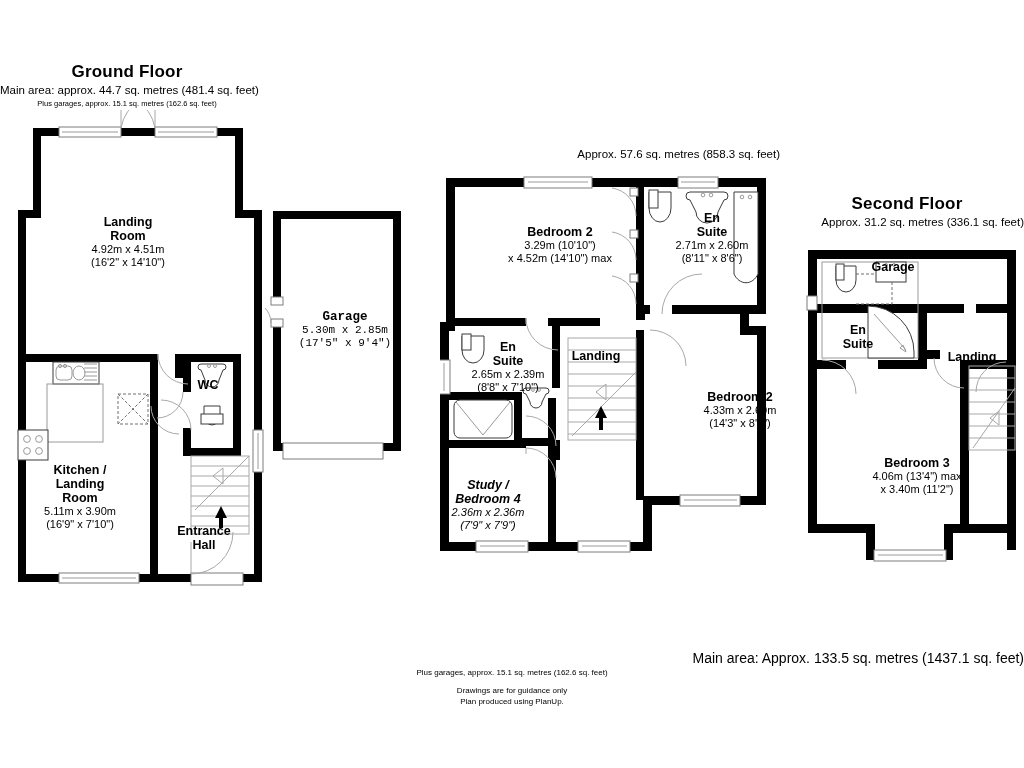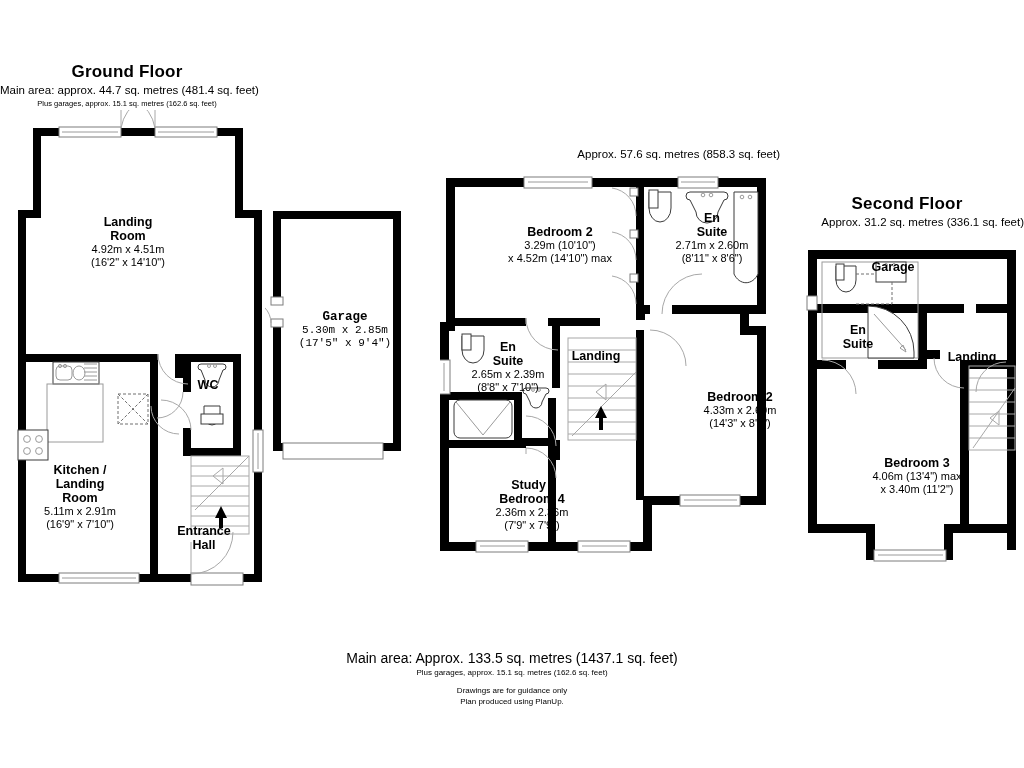--- a/index.html
+++ b/index.html
@@ -51,21 +51,21 @@
     display: block;
   }
   .room-dim {
     font-size: 11px;
     font-weight: normal;
     display: block;
     line-height: 1.15;
   }
   .footer-main {
     font-size: 14px;
-    text-align: center;
+    text-align: right;
     white-space: nowrap;
   }
   .footer-sub {
     font-size: 8px;
     text-align: center;
     white-space: nowrap;
   }
   .footer-note {
     font-size: 8px;
     text-align: center;
@@ -220,21 +220,21 @@
     <span class="room-name">Landing</span>
     <span class="room-name">Room</span>
     <span class="room-dim">4.92m x 4.51m</span>
     <span class="room-dim">(16'2" x 14'10")</span>
   </div>
 
   <div class="abs room-label" style="left:18px; top:432px; width:124px;margin-top:31px;">
     <span class="room-name">Kitchen /</span>
     <span class="room-name">Landing</span>
     <span class="room-name">Room</span>
-    <span class="room-dim">5.11m x 2.91m</span>
+    <span class="room-dim">5.11m x 3.90m</span>
     <span class="room-dim">(16'9" x 7'10")</span>
   </div>
 
   <div class="abs room-label" style="left:178px; top:378px; width:60px;">
     <span class="room-name">WC</span>
   </div>
 
   <div class="abs room-label" style="left:152px; top:524px; width:104px;">
     <span class="room-name">Entrance</span>
     <span class="room-name">Hall</span>
@@ -418,21 +418,21 @@
   <div class="abs room-label" style="left:546px; top:349px; width:100px;">
     <span class="room-name">Landing</span>
   </div>
 
   <div class="abs room-label" style="left:660px; top:390px; width:160px;">
     <span class="room-name">Bedroom 2</span>
     <span class="room-dim">4.33m x 2.60m</span>
     <span class="room-dim">(14'3" x 8'6")</span>
   </div>
 
-  <div class="abs room-label" style="left:468px; top:478px; width:128px;">
+  <div class="abs room-label" style="left:424px; top:478px; width:128px;font-style:italic;">
     <span class="room-name">Study /</span>
     <span class="room-name">Bedroom 4</span>
     <span class="room-dim">2.36m x 2.36m</span>
     <span class="room-dim">(7'9" x 7'9")</span>
   </div>
 
   <div class="abs floor-title" style="left:790px; top:194px; width:234px;">Second Floor</div>
   <div class="abs floor-area" style="left:790px; top:216px; width:234px;">Approx. 31.2 sq. metres (336.1 sq. feet)</div>
 
   <div class="plan" style="left:800px; top:240px;">

